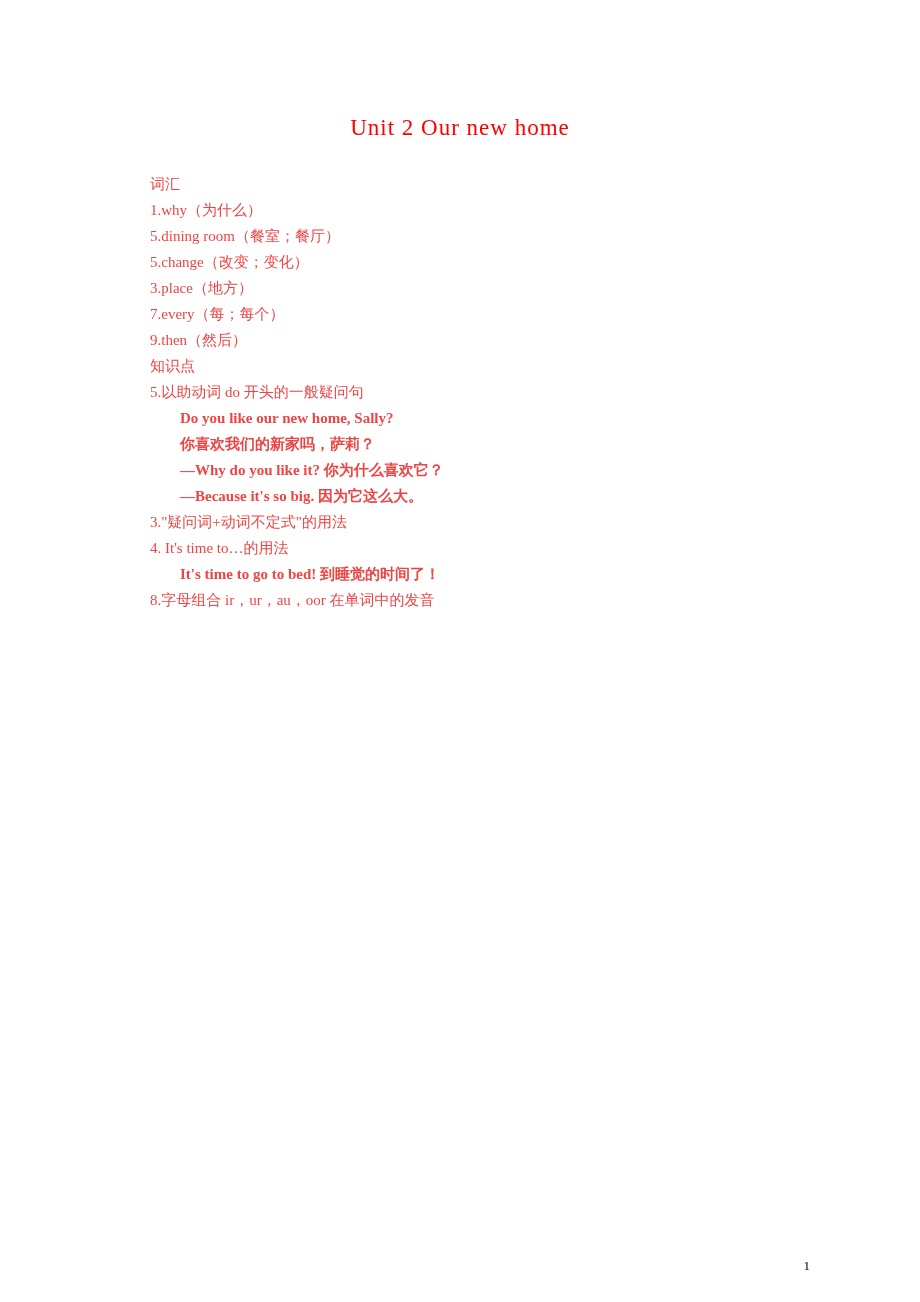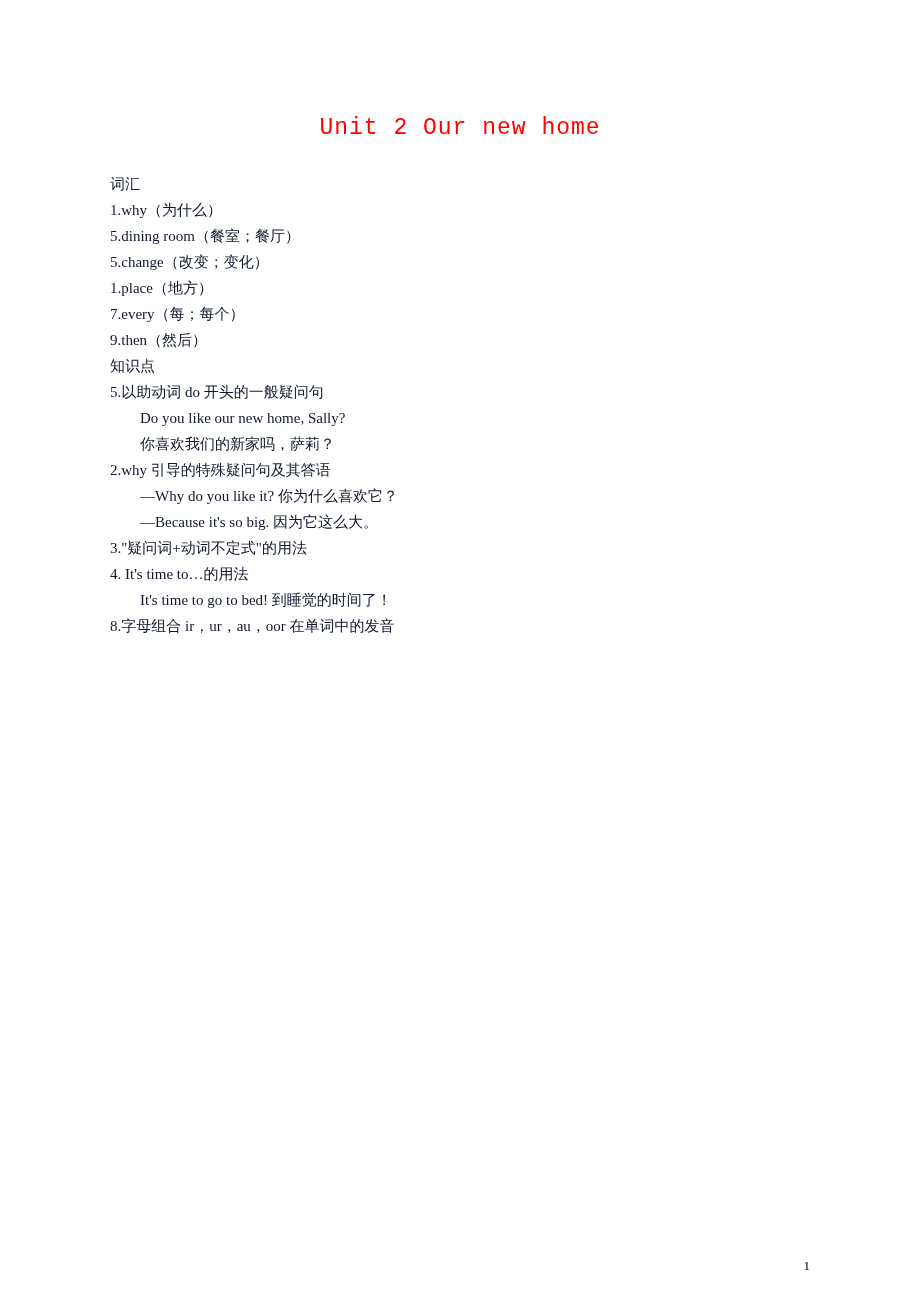--- a/index.html
+++ b/index.html
@@ -16,62 +16,63 @@
     }
     .page {
       padding: 115px 110px 0 110px;
     }
     .title {
       text-align: center;
       color: #ff0000;
       font-size: 23px;
       letter-spacing: 1px;
       margin-bottom: 30px;
-      font-family: Liberation Mono, monospace;
+      font-family: Liberation Serif, serif;
     }
     .content {
       font-size: 15px;
       line-height: 26px;
-      color: #0f172a;
+      color: #ef4444;
+      margin-left: 40px;
     }
     .line {
       white-space: pre-wrap;
     }
     .indent {
       padding-left: 30px;
+      font-weight: bold;
     }
     .page-number {
       position: absolute;
       bottom: 28px;
       right: 110px;
       font-size: 13px;
       color: #000000;
     }
   </style>
 </head>
 <body>
 
 <div class="page">
   <div class="title">Unit 2 Our new home</div>
   <div class="content">
     <div class="line">词汇</div>
     <div id="vocab-list">
         <div class="line">1.why（为什么）</div>
         <div class="line">5.dining room（餐室；餐厅）</div>
         <div class="line">5.change（改变；变化）</div>
-        <div class="line">1.place（地方）</div>
+        <div class="line">3.place（地方）</div>
         <div class="line">7.every（每；每个）</div>
         <div class="line">9.then（然后）</div>
       </div>
     <div class="line">知识点</div>
     <div id="knowledge-list">
         <div class="line">5.以助动词 do 开头的一般疑问句</div>
         <div class="line indent">Do you like our new home, Sally?</div>
         <div class="line indent">你喜欢我们的新家吗，萨莉？</div>
-        <div class="line">2.why 引导的特殊疑问句及其答语</div>
         <div class="line indent">—Why do you like it? 你为什么喜欢它？</div>
         <div class="line indent">—Because it's so big. 因为它这么大。</div>
         <div class="line">3."疑问词+动词不定式"的用法</div>
         <div class="line">4. It's time to…的用法</div>
         <div class="line indent">It's time to go to bed! 到睡觉的时间了！</div>
         <div class="line">8.字母组合 ir，ur，au，oor 在单词中的发音</div>
       </div>
   </div>
 </div>
 

